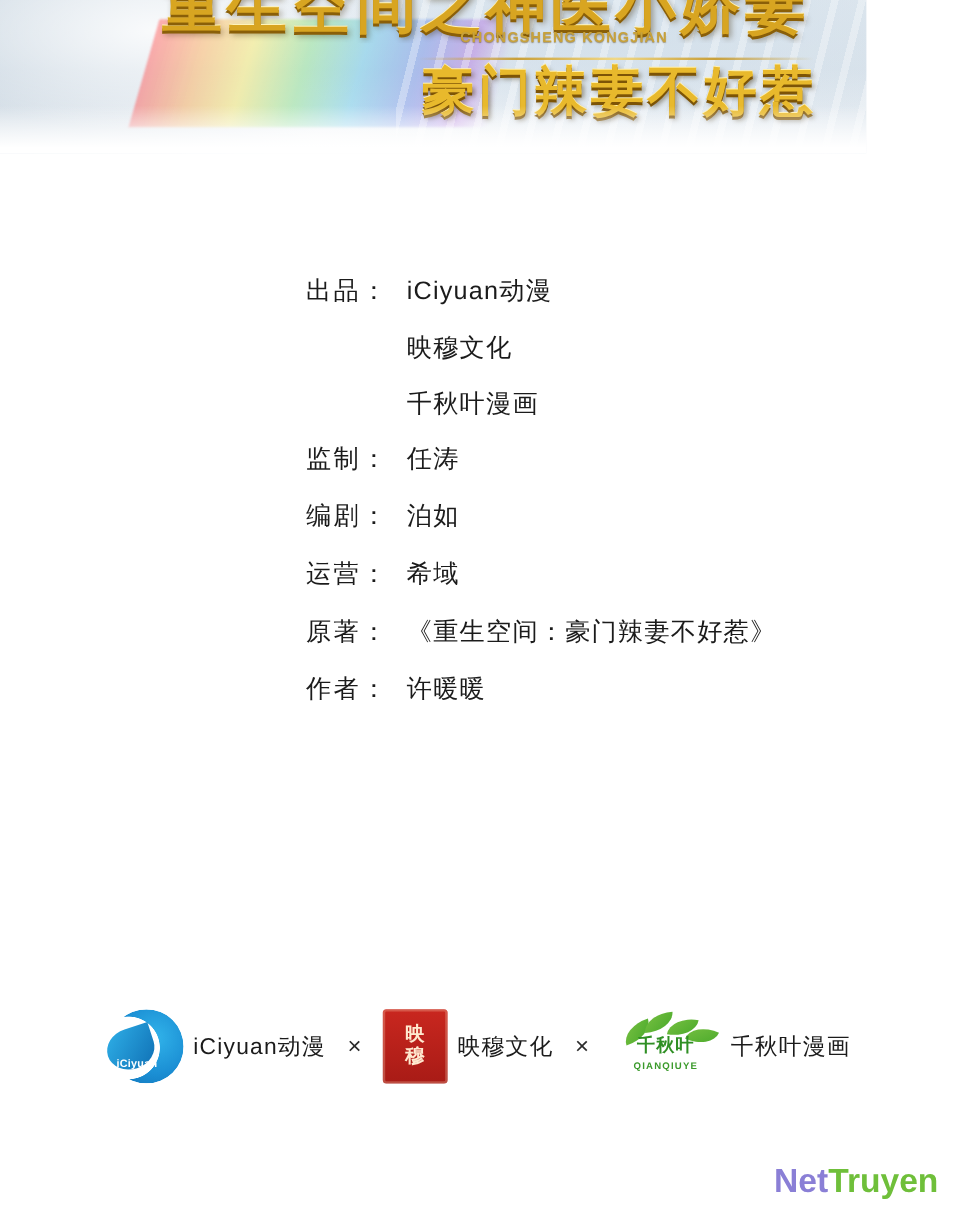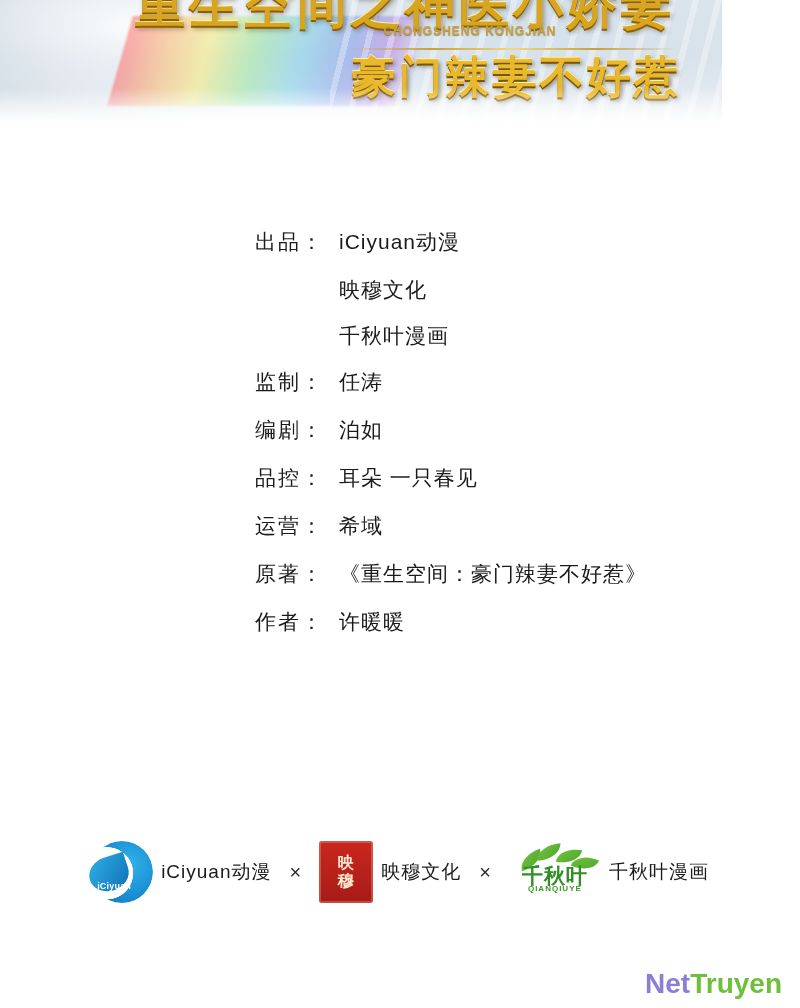--- a/index.html
+++ b/index.html
@@ -256,21 +256,21 @@
   }
   .logo-leaf .leaf.l1 { left: 2px;  top: 8px;  transform: rotate(-18deg); }
   .logo-leaf .leaf.l2 { left: 20px; top: 0px;  transform: rotate(-4deg); }
   .logo-leaf .leaf.l3 { left: 40px; top: 4px;  transform: rotate(10deg); }
   .logo-leaf .leaf.l4 { left: 56px; top: 11px; transform: rotate(24deg); }
   .logo-leaf .leaf-cn {
     position: absolute;
     left: 0; top: 20px;
     width: 92px;
     text-align: center;
-    font-size: 21px;
+    font-size: 15px;
     font-weight: bold;
     color: #2f8f24;
     letter-spacing: 1px;
   }
   .logo-leaf .leaf-py {
     position: absolute;
     left: 0; top: 42px;
     width: 92px;
     text-align: center;
     font-size: 8px;
@@ -326,24 +326,20 @@
   <div class="credit-row">
     <span class="credit-label">监制：</span>
     <span class="credit-value">任涛</span>
   </div>
 
   <div class="credit-row">
     <span class="credit-label">编剧：</span>
     <span class="credit-value">泊如</span>
   </div>
 
-  <div class="credit-row">
-    <span class="credit-label">品控：</span>
-    <span class="credit-value">耳朵 一只春见</span>
-  </div>
 
   <div class="credit-row">
     <span class="credit-label">运营：</span>
     <span class="credit-value">希域</span>
   </div>
 
   <div class="credit-row">
     <span class="credit-label">原著：</span>
     <span class="credit-value">《重生空间：豪门辣妻不好惹》</span>
   </div>

